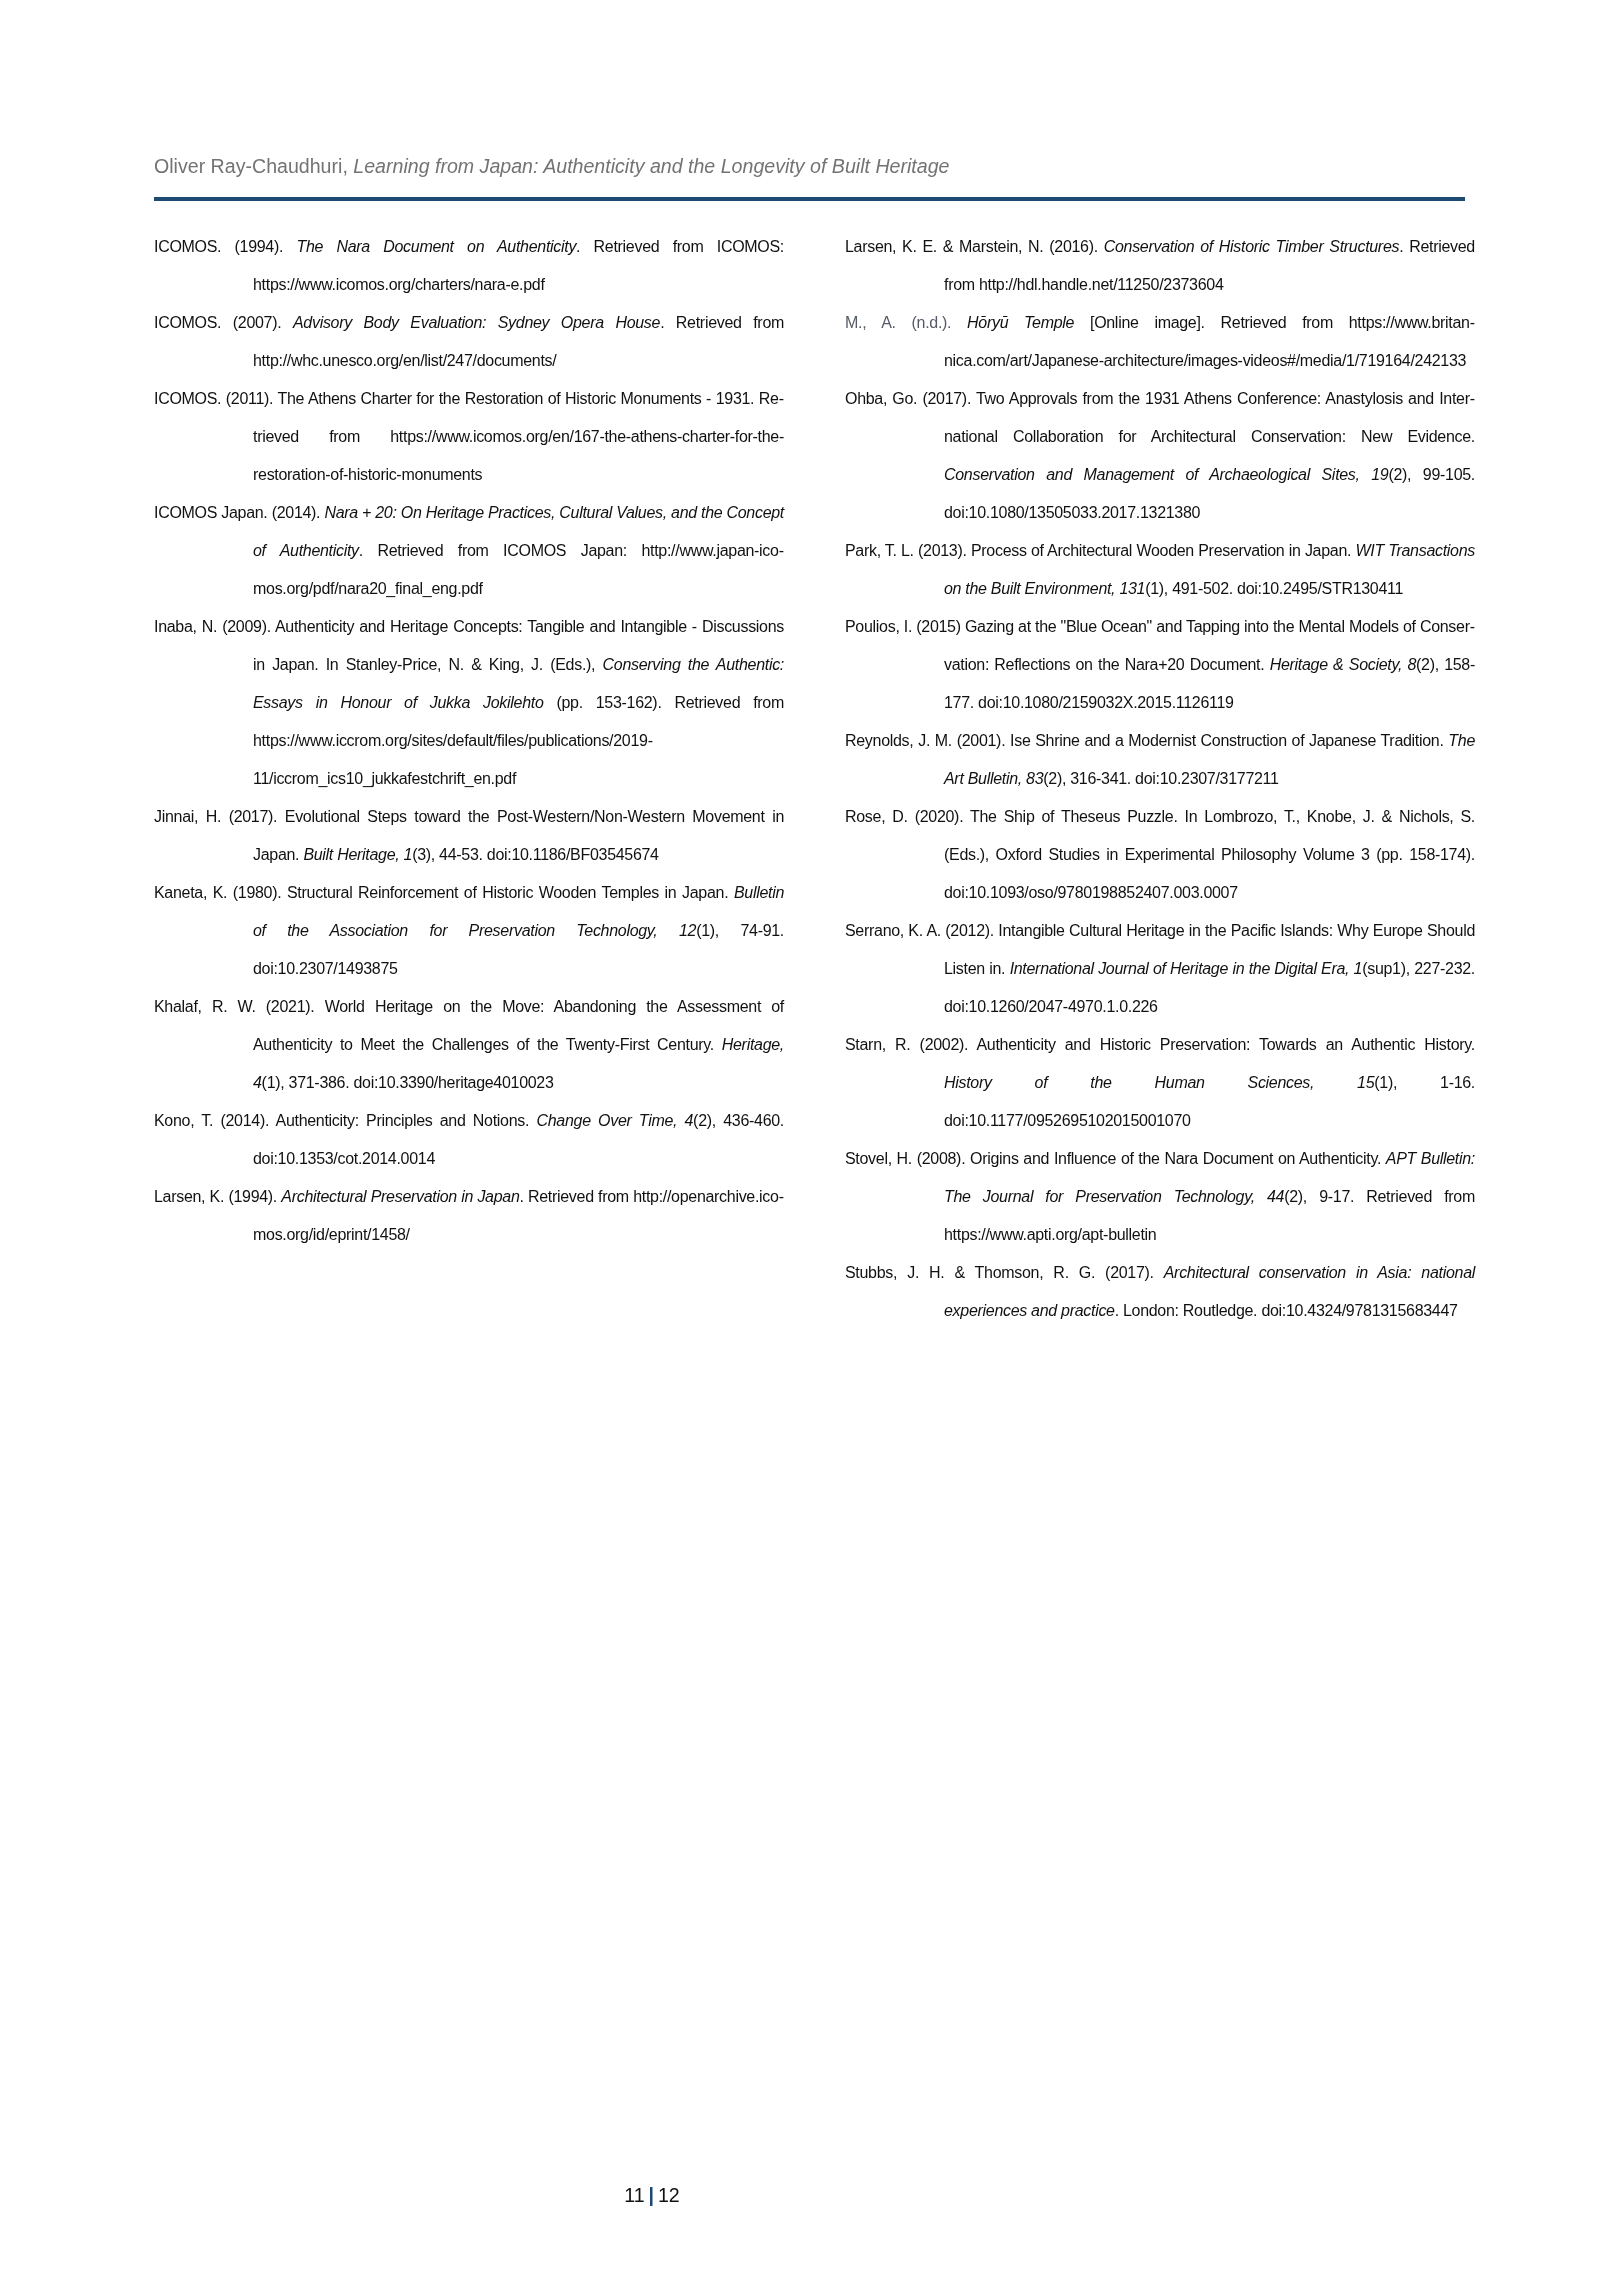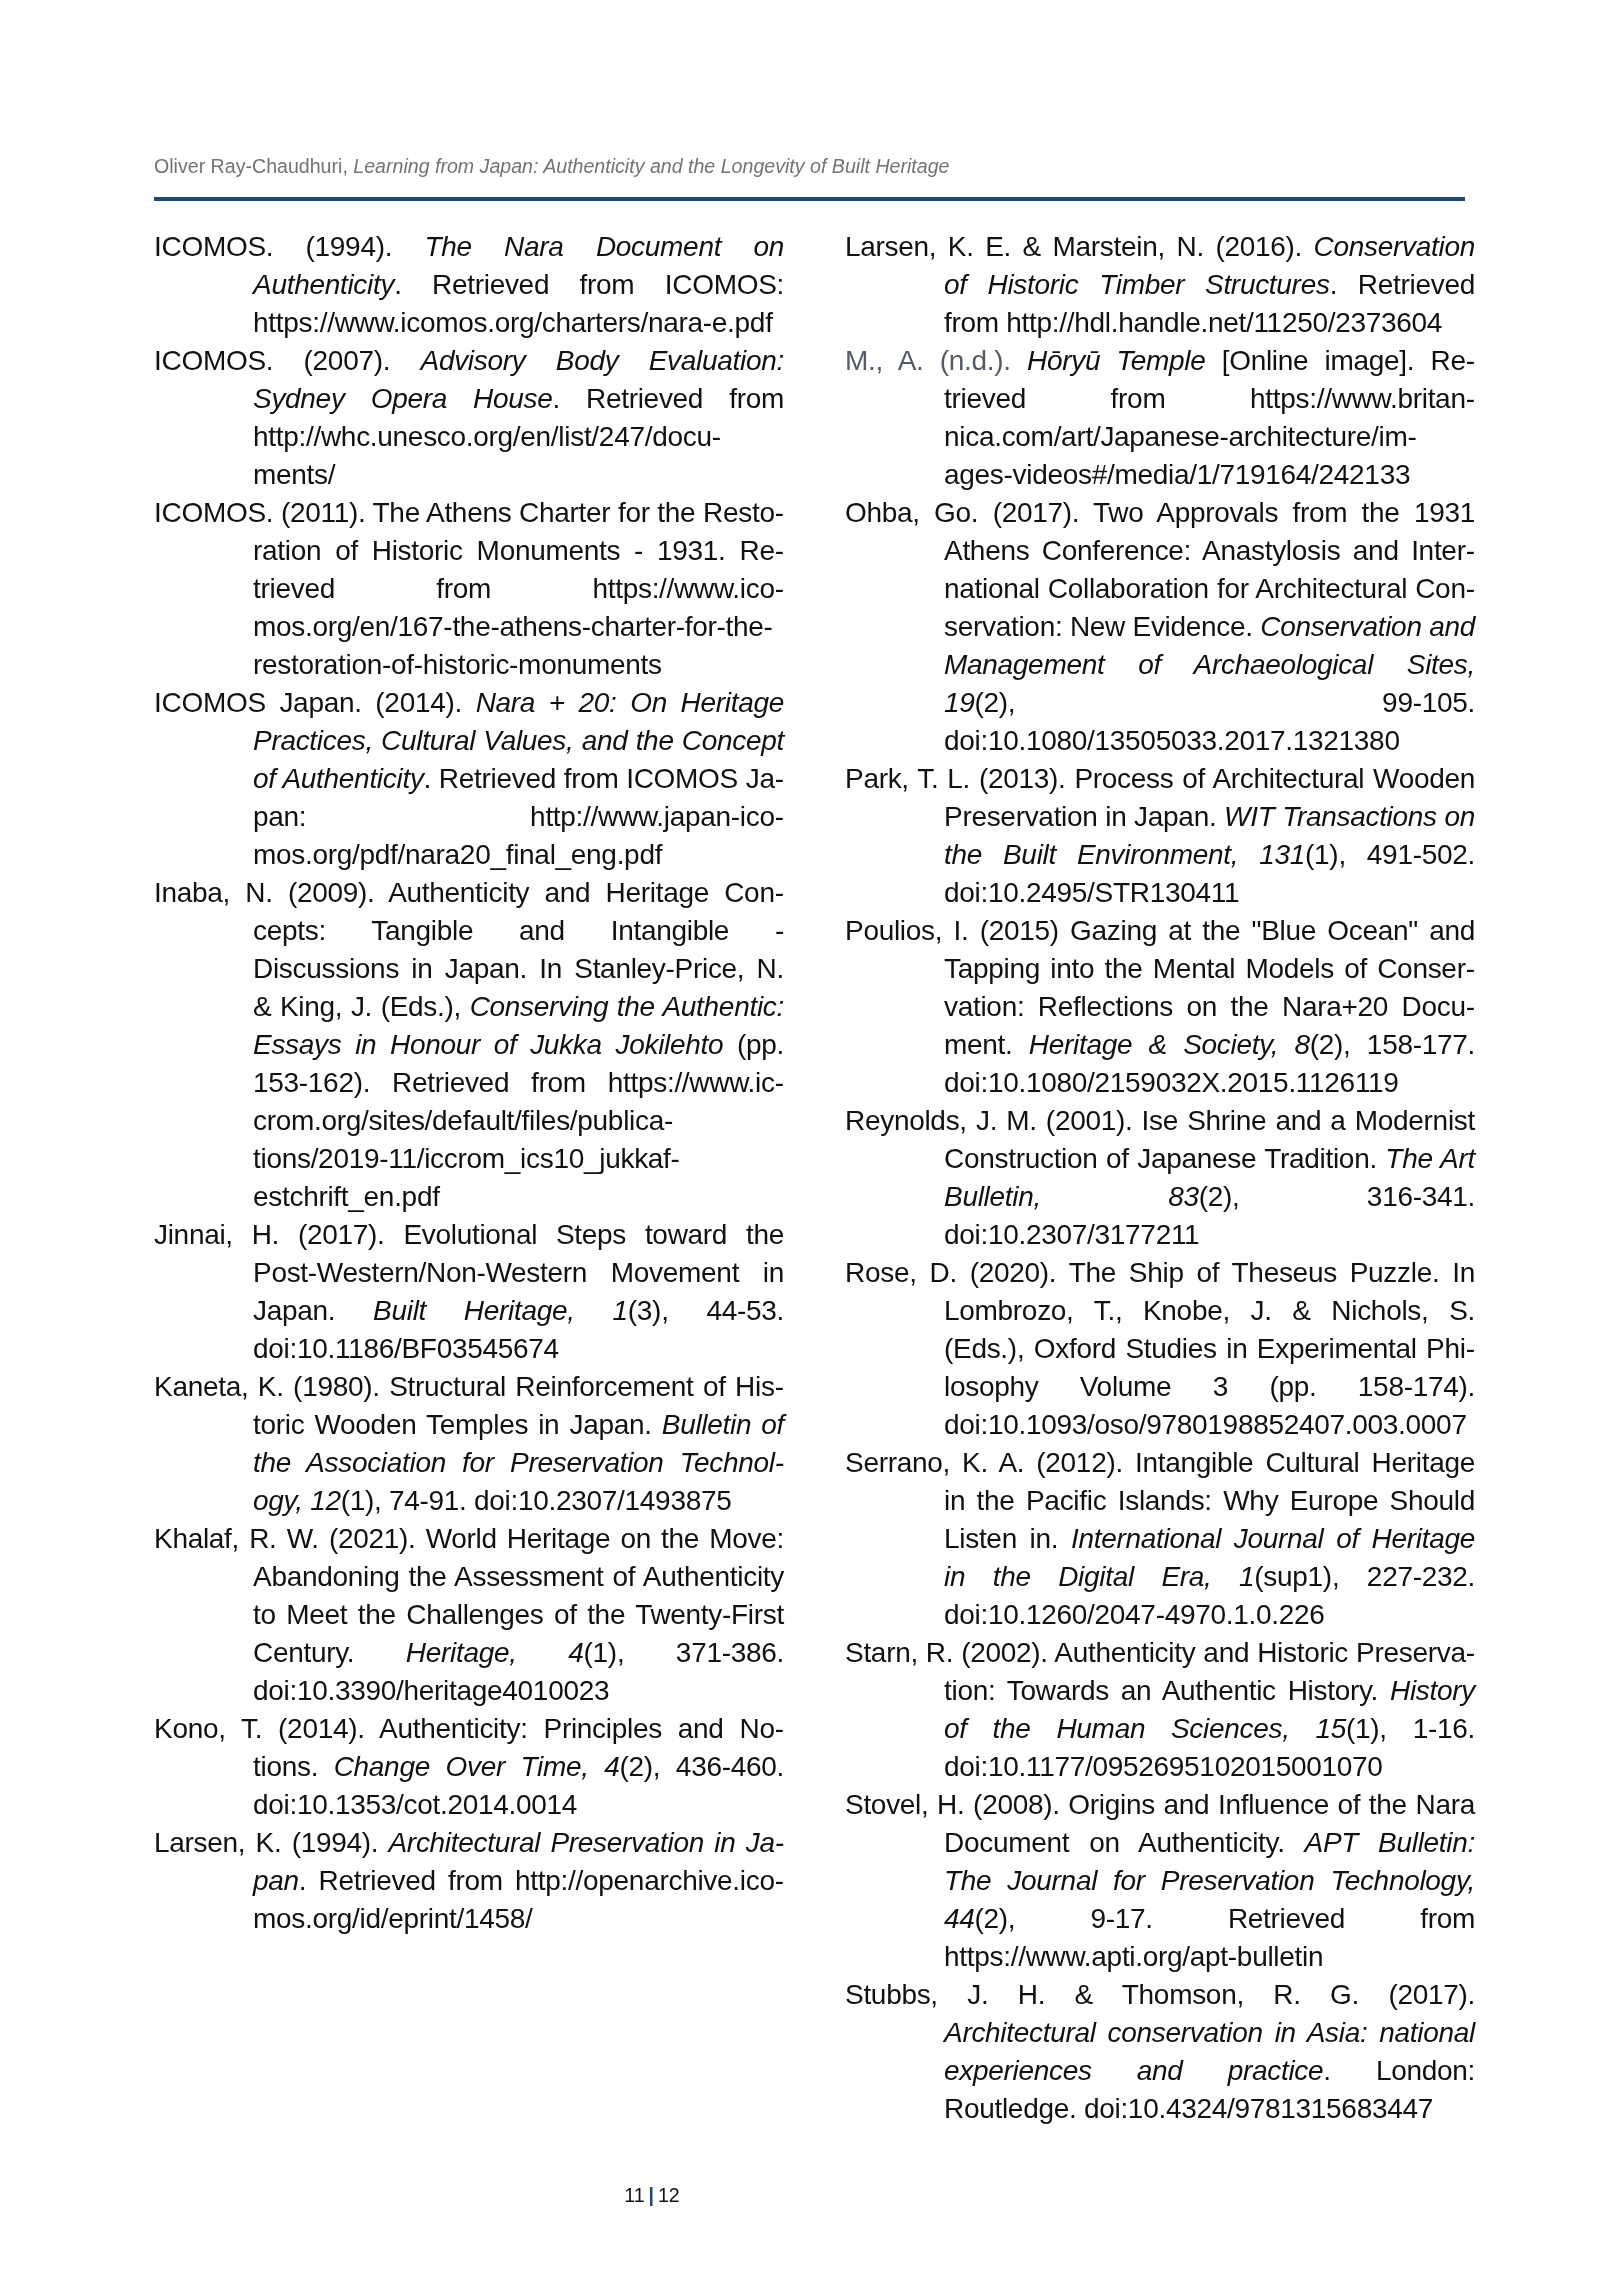--- a/index.html
+++ b/index.html
@@ -36,21 +36,21 @@
       background: #1d4a72;
     }
     .column {
       position: absolute;
       top: 228px;
       width: 630px;
     }
     .column.left { left: 154px; }
     .column.right { left: 845px; }
     .ref {
-      font-size: 28px;
+      font-size: 16px;
       line-height: 38px;
       text-align: justify;
       padding-left: 99px;
       text-indent: -99px;
       margin: 0;
       letter-spacing: -0.3px;
       word-spacing: 0px;
       hyphens: manual;
     }
     .ref i { font-style: italic; }

